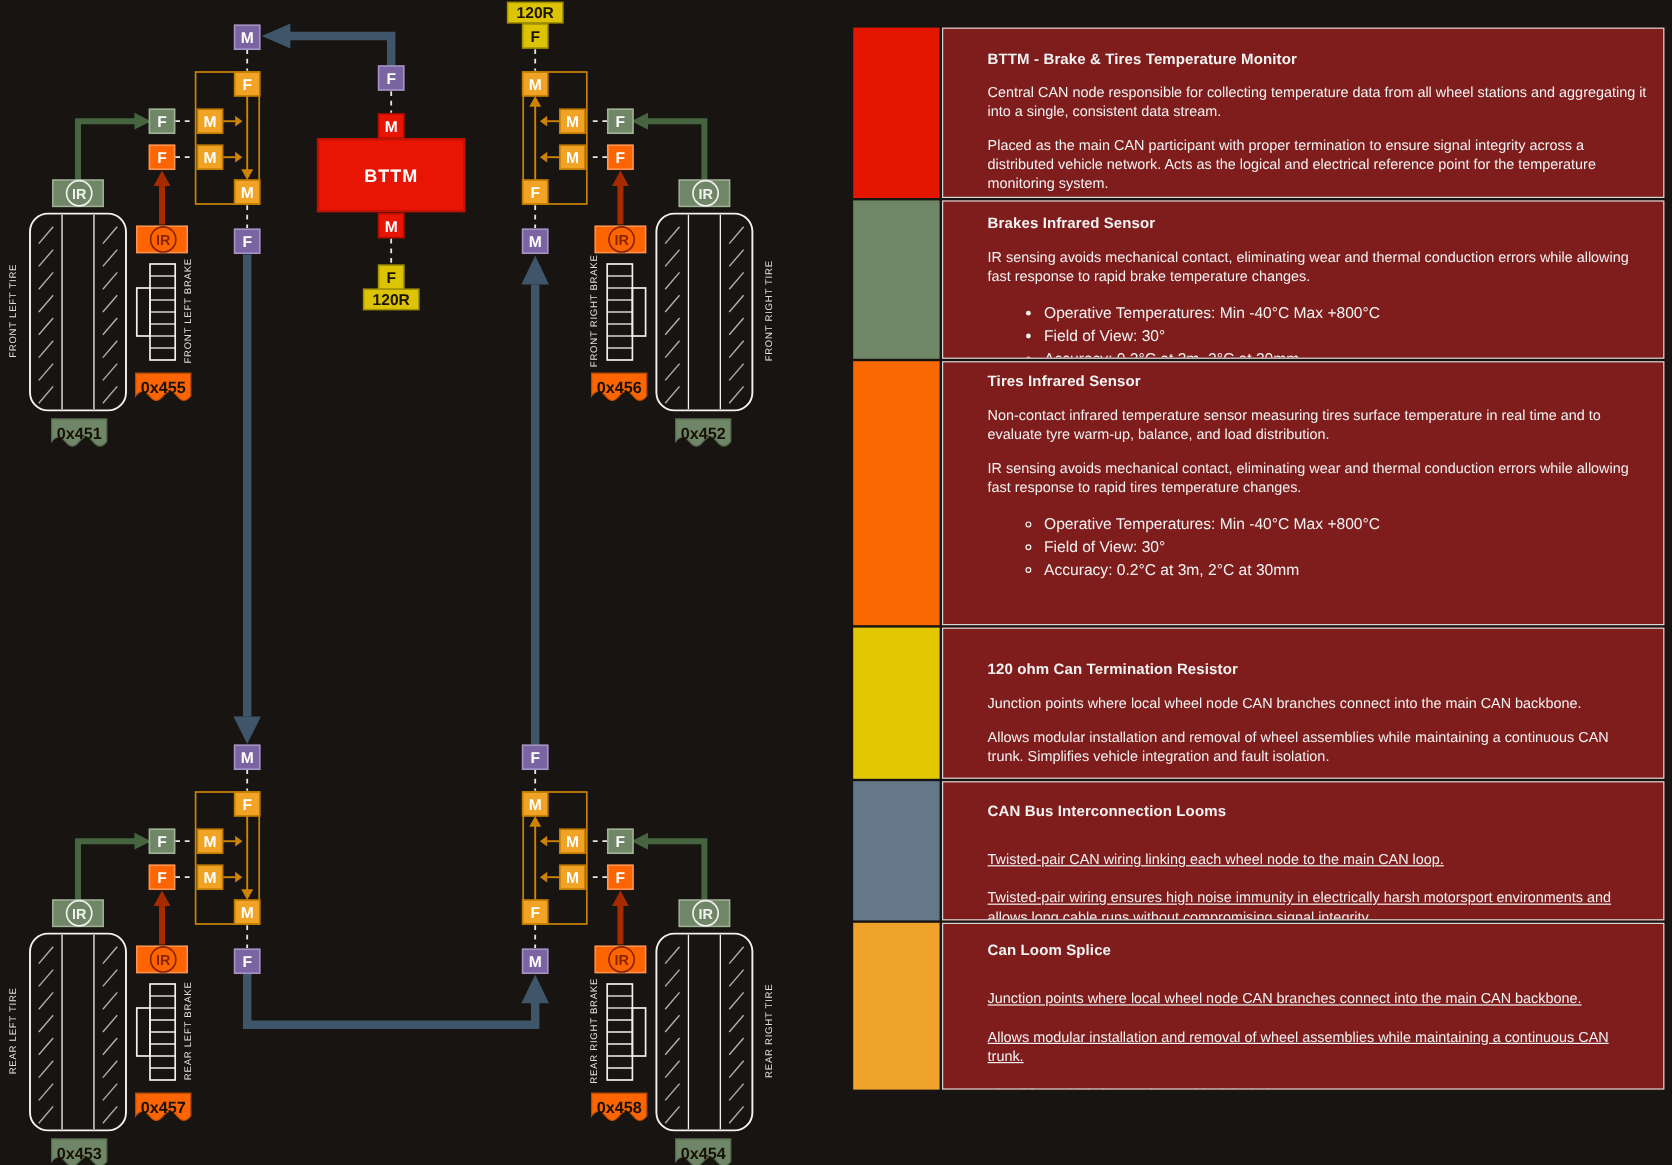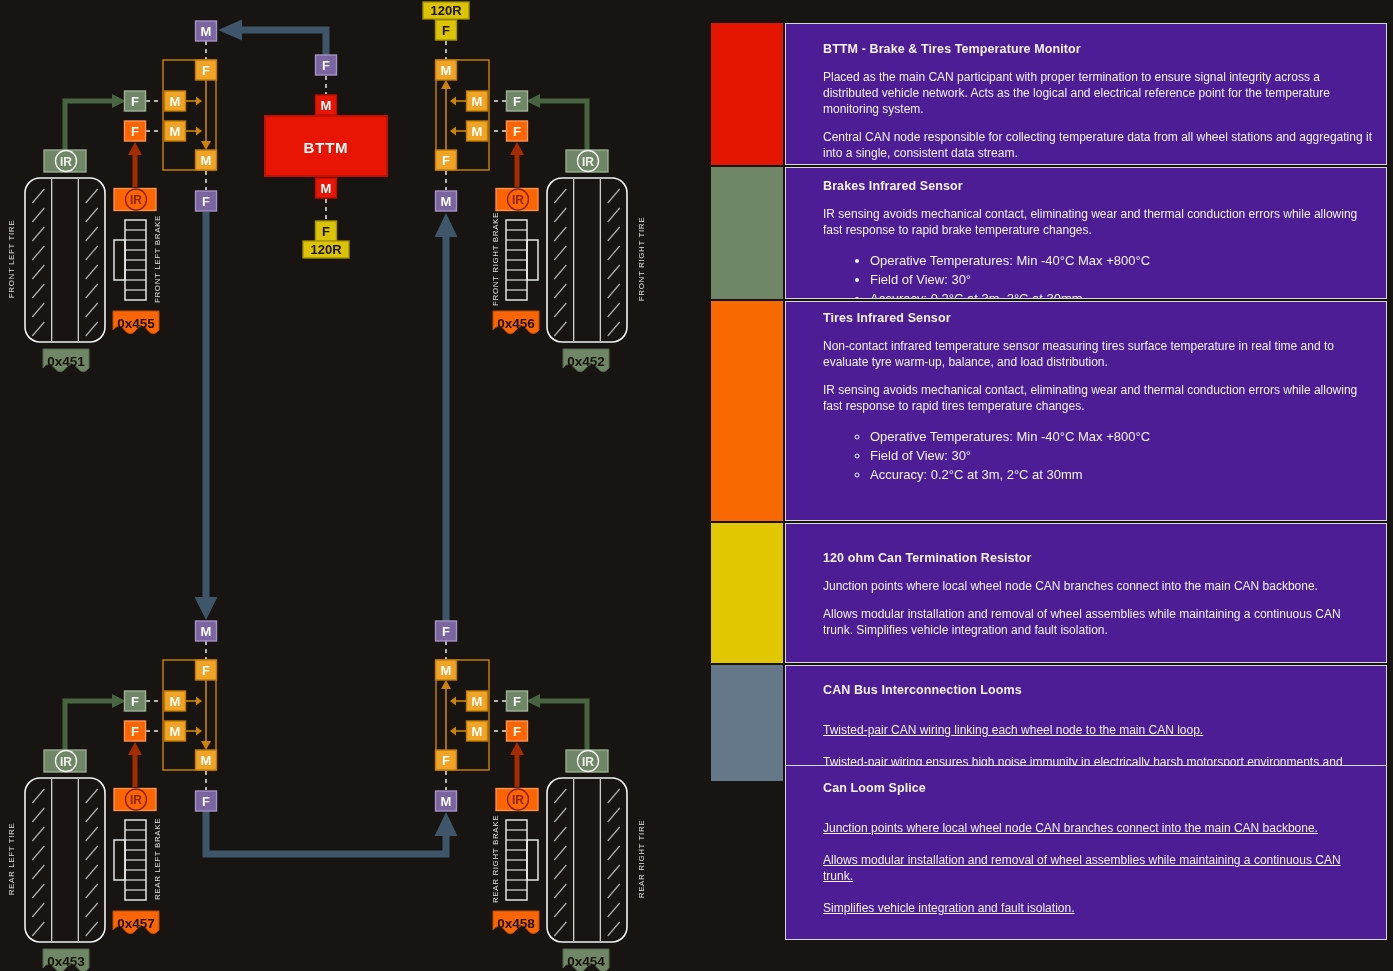--- a/index.html
+++ b/index.html
@@ -2,21 +2,21 @@
 <html><head>
 <meta charset="utf-8">
 <style>
   html,body{margin:0;padding:0;background:#171411;}
   body{width:1393px;height:971px;overflow:hidden;font-family:"Liberation Sans",sans-serif;}
   #app{position:relative;width:1393px;height:971px;background:#171411;}
   #diagram{position:absolute;left:0;top:0;}
   #legend{position:absolute;left:711px;top:23px;width:676px;}
   .legend-row{display:flex;margin-bottom:2px;}
   .swatch{width:72px;flex:0 0 72px;}
-  .legend-entry{flex:1;margin-left:2px;background:#4c1d95;border:1px solid #d6d6d6;color:#f2f2f2;
+  .legend-entry{flex:1;margin-left:2px;background:#7f1d1d;border:1px solid #d6d6d6;color:#f2f2f2;
     padding:16px 14px 6px 37px;box-sizing:border-box;overflow:hidden;}
   .legend-entry h3{margin:0 0 14px;font-size:12.5px;font-weight:bold;letter-spacing:.1px;}
   .legend-entry p{margin:0 0 12px;font-size:12px;line-height:1.33;}
   .legend-entry ul{margin:2px 0 0;padding-left:47px;}
   .legend-entry li{font-size:13px;line-height:1.48;}
   ul.disc{list-style-type:disc;}
   ul.circle{list-style-type:circle;}
   .airy h3{margin-bottom:26px;}
   .airy p{margin-bottom:16px;text-decoration:underline;}
 </style>
@@ -344,22 +344,22 @@
         <text x="326" y="231.5" text-anchor="middle" dominant-baseline="central" font-family="&quot;Liberation Sans&quot;, sans-serif" fill="#1a1400" font-size="13" font-weight="bold">F</text>
         <rect x="303" y="241" width="46" height="17" fill="#dcc404" stroke="#a59400" stroke-width="1.3"></rect>
         <text x="326" y="249.5" text-anchor="middle" dominant-baseline="central" font-family="&quot;Liberation Sans&quot;, sans-serif" fill="#1a1400" font-size="13" font-weight="bold">120R</text>
       </g>
     </svg>
   <div id="legend">
       <div class="legend-row" style="height: 142px;">
         <div class="swatch" style="background: rgb(229, 22, 0);"></div>
         <div class="legend-entry" style="padding-top: 18px;">
           <h3>BTTM - Brake &amp; Tires Temperature Monitor</h3>
+          <p>Central CAN node responsible for collecting temperature data from all wheel stations and aggregating it into a single, consistent data stream.</p>
           <p>Placed as the main CAN participant with proper termination to ensure signal integrity across a distributed vehicle network. Acts as the logical and electrical reference point for the temperature monitoring system.</p>
-          <p>Central CAN node responsible for collecting temperature data from all wheel stations and aggregating it into a single, consistent data stream.</p>
         </div>
       </div>
       <div class="legend-row" style="height: 132px;">
         <div class="swatch" style="background: rgb(111, 135, 103);"></div>
         <div class="legend-entry" style="padding-top: 11px;">
           <h3>Brakes Infrared Sensor</h3>
           <p>IR sensing avoids mechanical contact, eliminating wear and thermal conduction errors while allowing fast response to rapid brake temperature changes.</p>
           <ul class="disc">
             <li>Operative Temperatures: Min -40°C Max +800°C</li>
             <li>Field of View: 30°</li>
@@ -373,37 +373,37 @@
           <h3>Tires Infrared Sensor</h3>
           <p>Non-contact infrared temperature sensor measuring tires surface temperature in real time and to evaluate tyre warm-up, balance, and load distribution.</p>
           <p>IR sensing avoids mechanical contact, eliminating wear and thermal conduction errors while allowing fast response to rapid tires temperature changes.</p>
           <ul class="circle">
             <li>Operative Temperatures: Min -40°C Max +800°C</li>
             <li>Field of View: 30°</li>
             <li>Accuracy: 0.2°C at 3m, 2°C at 30mm</li>
           </ul>
         </div>
       </div>
-      <div class="legend-row" style="height: 140px;">
+      <div class="legend-row" style="height: 126px;">
         <div class="swatch" style="background: rgb(226, 200, 3);"></div>
         <div class="legend-entry" style="padding-top: 27px;">
           <h3>120 ohm Can Termination Resistor</h3>
           <p>Junction points where local wheel node CAN branches connect into the main CAN backbone.</p>
           <p>Allows modular installation and removal of wheel assemblies while maintaining a continuous CAN trunk. Simplifies vehicle integration and fault isolation.</p>
         </div>
       </div>
       <div class="legend-row" style="height: 116px;">
         <div class="swatch" style="background: rgb(101, 120, 138);"></div>
         <div class="legend-entry airy" style="padding-top: 17px;">
           <h3>CAN Bus Interconnection Looms</h3>
           <p>Twisted-pair CAN wiring linking each wheel node to the main CAN loop.</p>
           <p>Twisted-pair wiring ensures high noise immunity in electrically harsh motorsport environments and allows long cable runs without compromising signal integrity.</p>
         </div>
       </div>
-      <div class="legend-row" style="height: 139px; align-items: center;">
+      <div class="legend-row" style="height: 139px;">
         <div class="swatch" style="background: rgb(240, 163, 42);"></div>
         <div class="legend-entry airy" style="padding-top: 15px;">
           <h3>Can Loom Splice</h3>
           <p>Junction points where local wheel node CAN branches connect into the main CAN backbone.</p>
           <p>Allows modular installation and removal of wheel assemblies while maintaining a continuous CAN trunk.</p>
           <p>Simplifies vehicle integration and fault isolation.</p>
         </div>
       </div>
     </div>
 </div>

